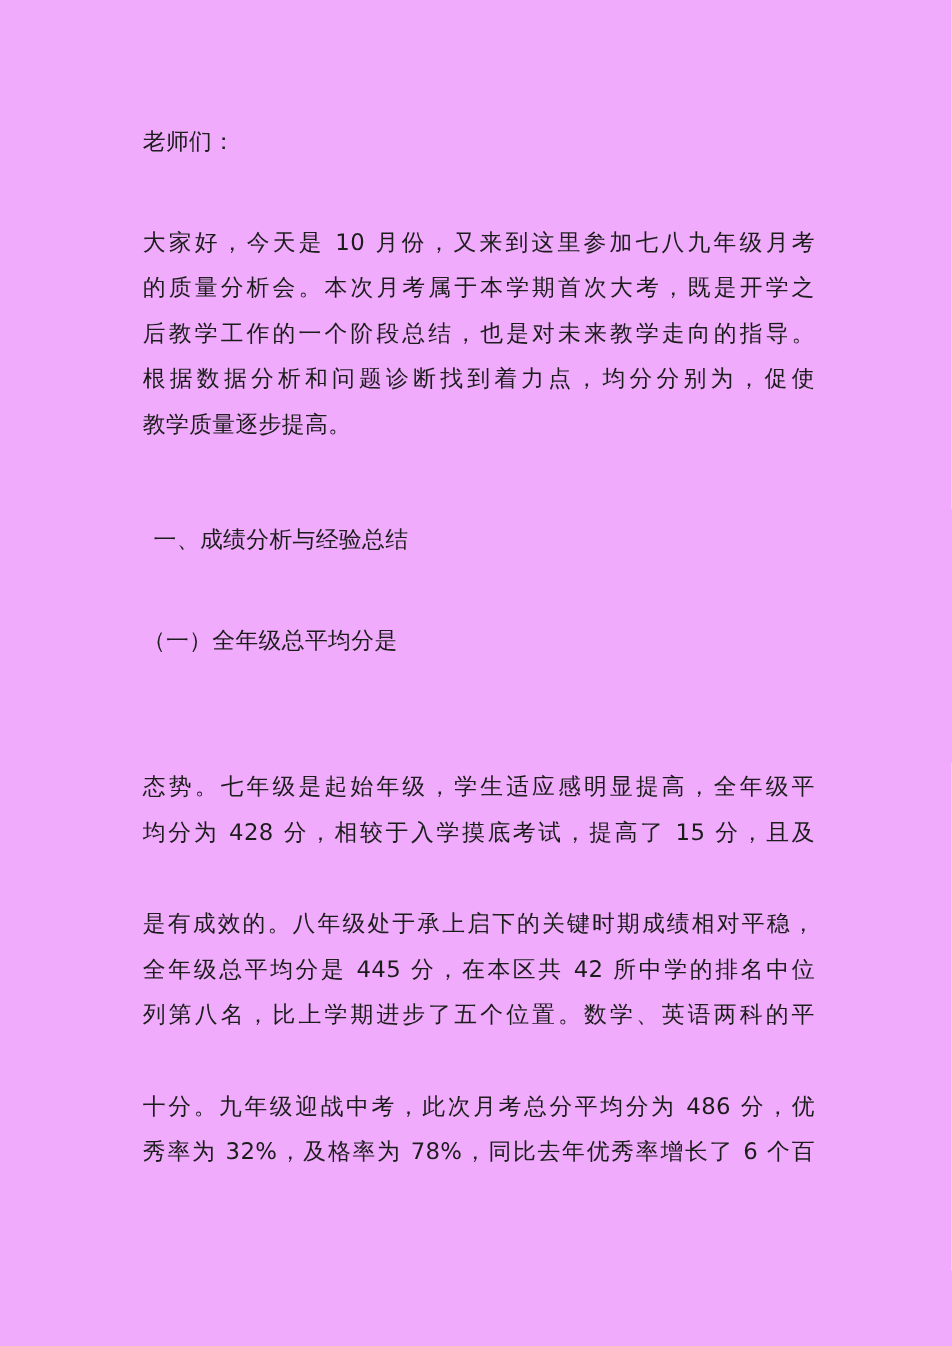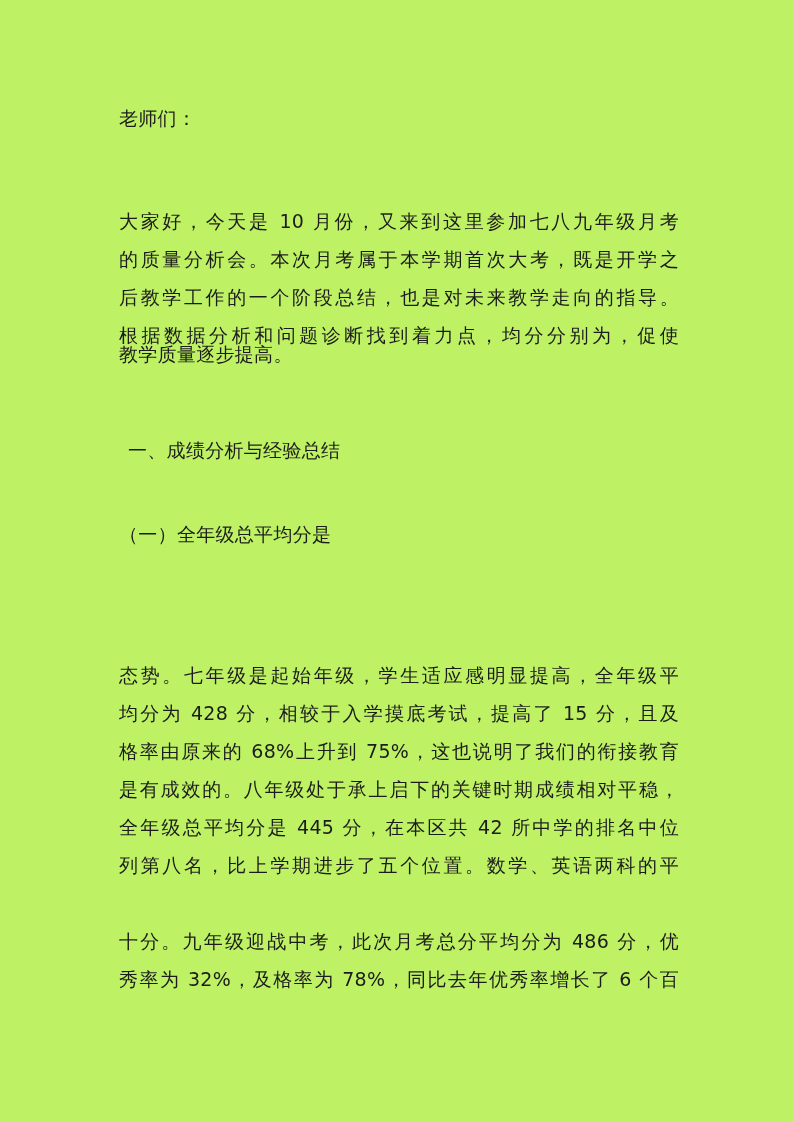--- a/index.html
+++ b/index.html
@@ -14,36 +14,35 @@
     overflow: hidden;
     font-family: "DejaVu Sans", "Liberation Sans", sans-serif;
     color: #1a1a1a;
   }
   .page {
     position: absolute;
     left: 0;
     top: 0;
     width: 793px;
     height: 1122px;
-    background: #bef264;
+    background: #f0abfc;
   }
   .line {
     position: absolute;
     left: 119px;
     font-size: 19px;
     line-height: 24px;
     white-space: nowrap;
     letter-spacing: 0.3px;
     color: #1c1c1c;
   }
   .justify {
     width: 560px;
     text-align: justify;
     text-align-last: justify;
-    margin-top: 19px;
   }
   .indent-h1 { left: 128px; }
 </style>
 </head>
 <body>
 
 <div class="page">
 
   <div class="line" style="top:106px;">老师们：</div>
 
@@ -52,20 +51,19 @@
   <div class="line justify" style="top:266px;">后教学工作的一个阶段总结，也是对未来教学走向的指导。</div>
   <div class="line justify" style="top:304px;">根据数据分析和问题诊断找到着力点，均分分别为，促使</div>
   <div class="line" style="top:342px;">教学质量逐步提高。</div>
 
   <div class="line indent-h1" style="top:438px;">一、成绩分析与经验总结</div>
 
   <div class="line" style="top:522px;">（一）全年级总平均分是</div>
 
   <div class="line justify" style="top:644px;">态势。七年级是起始年级，学生适应感明显提高，全年级平</div>
   <div class="line justify" style="top:682px;">均分为 428 分，相较于入学摸底考试，提高了 15 分，且及</div>
-  <div class="line justify" style="top:720px;">格率由原来的 68%上升到 75%，这也说明了我们的衔接教育</div>
   <div class="line justify" style="top:758px;">是有成效的。八年级处于承上启下的关键时期成绩相对平稳，</div>
   <div class="line justify" style="top:796px;">全年级总平均分是 445 分，在本区共 42 所中学的排名中位</div>
   <div class="line justify" style="top:834px;">列第八名，比上学期进步了五个位置。数学、英语两科的平</div>
   <div class="line justify" style="top:910px;">十分。九年级迎战中考，此次月考总分平均分为 486 分，优</div>
   <div class="line justify" style="top:948px;">秀率为 32%，及格率为 78%，同比去年优秀率增长了 6 个百</div>
 
 </div>
 
 </body></html>

